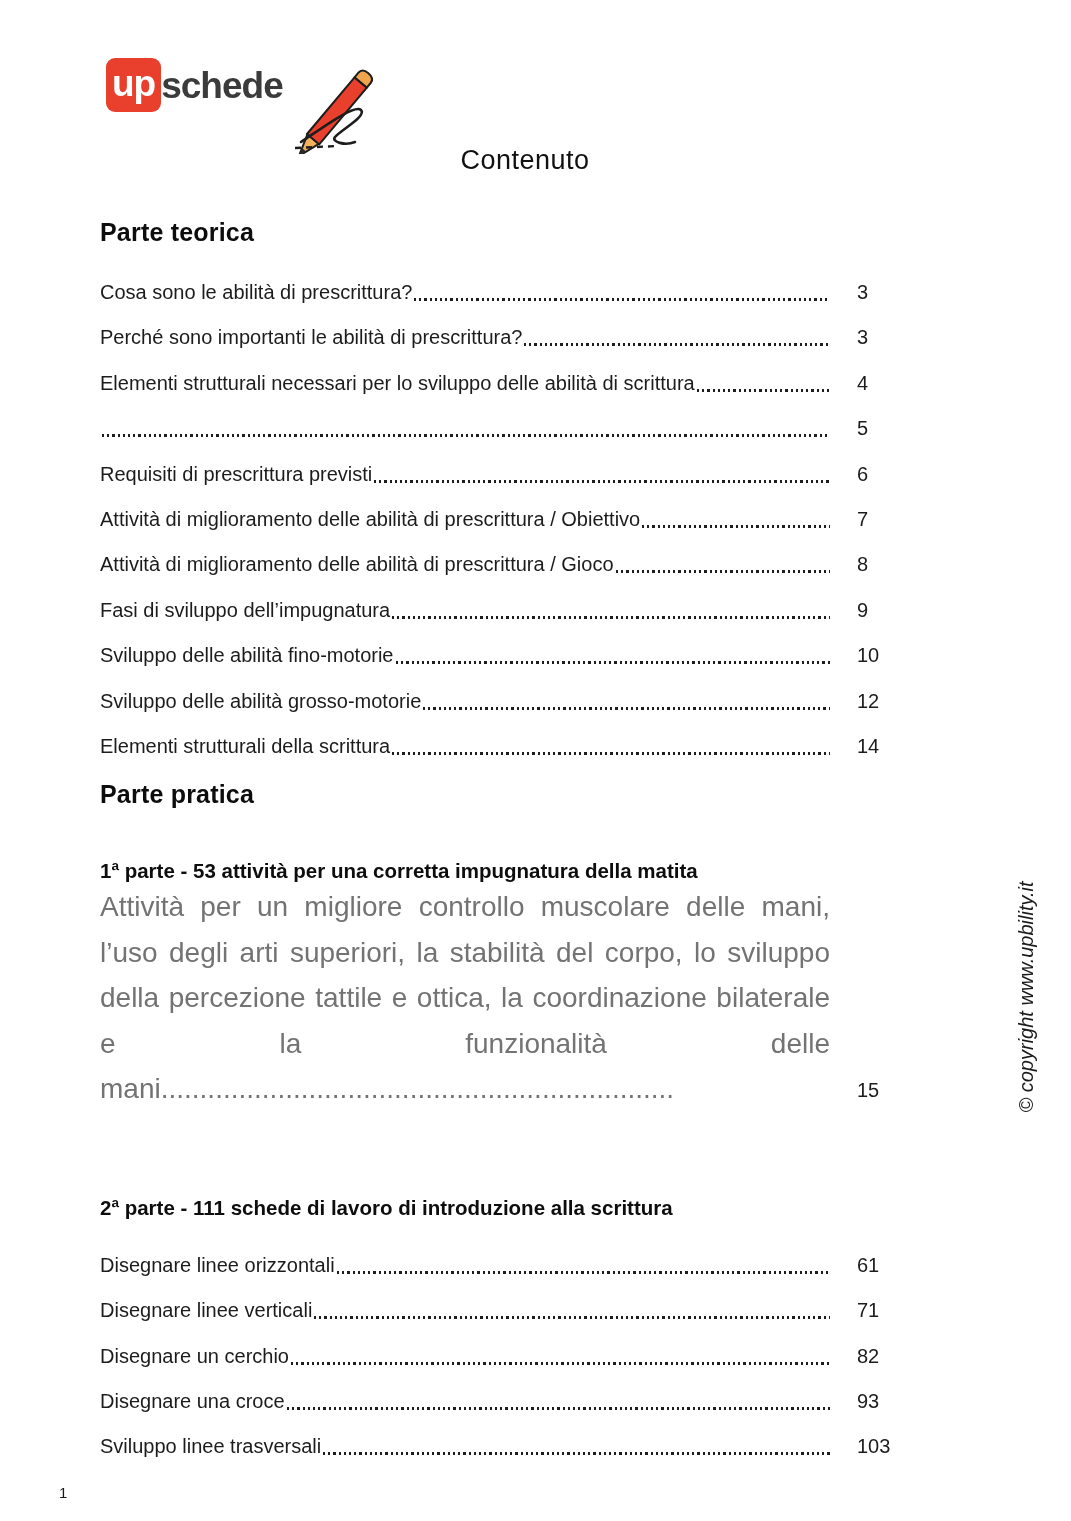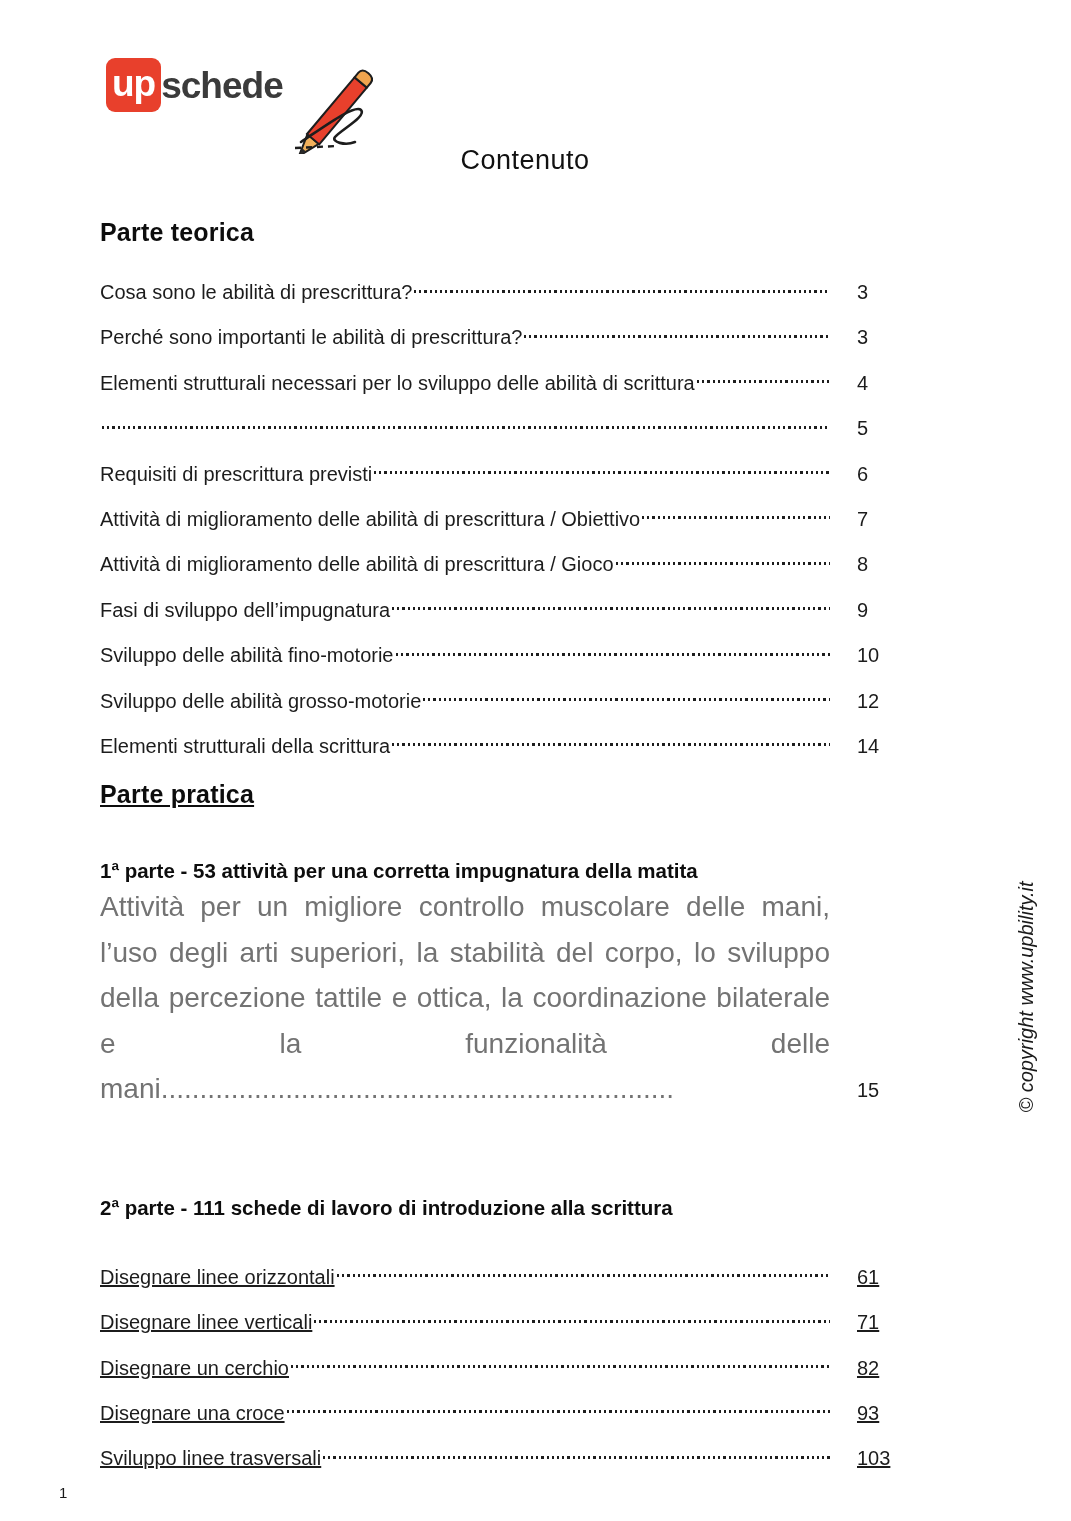--- a/index.html
+++ b/index.html
@@ -66,42 +66,42 @@
   h2.part-heading {
     margin: 0;
     font-size: 25px;
     font-weight: 700;
     color: #0d0d0d;
     letter-spacing: 0.2px;
   }
   .theory-list { margin-top: 34px; }
   .toc-row {
     display: flex;
-    align-items: center;
+    align-items: flex-end;
     font-size: 20px;
     line-height: 23px;
     margin-bottom: 22.4px;
     white-space: nowrap;
   }
   .toc-title { flex: 0 0 auto; }
   .leader {
     flex: 1 1 auto;
     height: 3px;
     margin: 0 0 3px 2px;
     background: repeating-linear-gradient(to right, #1d1d1d 0 2.2px, transparent 2.2px 5.2px);
   }
   .toc-page {
     flex: 0 0 56px;
     width: 56px;
     padding-left: 27px;
     box-sizing: border-box;
     text-align: left;
   }
 
-  .practice-heading { margin-top: 96px; text-decoration: underline; }
+  .practice-heading { margin-top: 96px; }
   h3.sub-heading {
     margin: 50px 0 0 0;
     font-size: 20.5px;
     font-weight: 700;
     color: #0d0d0d;
   }
   .para-row {
     display: flex;
     align-items: flex-end;
     margin-top: 1px;
@@ -116,21 +116,21 @@
   }
   .para-page {
     flex: 0 0 56px;
     width: 56px;
     padding-left: 27px;
     box-sizing: border-box;
     font-size: 20px;
     margin-bottom: 10px;
   }
   .part2-block { margin-top: 84px; }
-  .part2-list { margin-top: 46px; text-decoration: underline; }
+  .part2-list { margin-top: 34px; }
 
   
   .copyright-vertical {
     position: absolute;
     left: 888px;
     top: 984px;
     width: 280px;
     height: 26px;
     transform: rotate(-90deg);
     transform-origin: center center;

